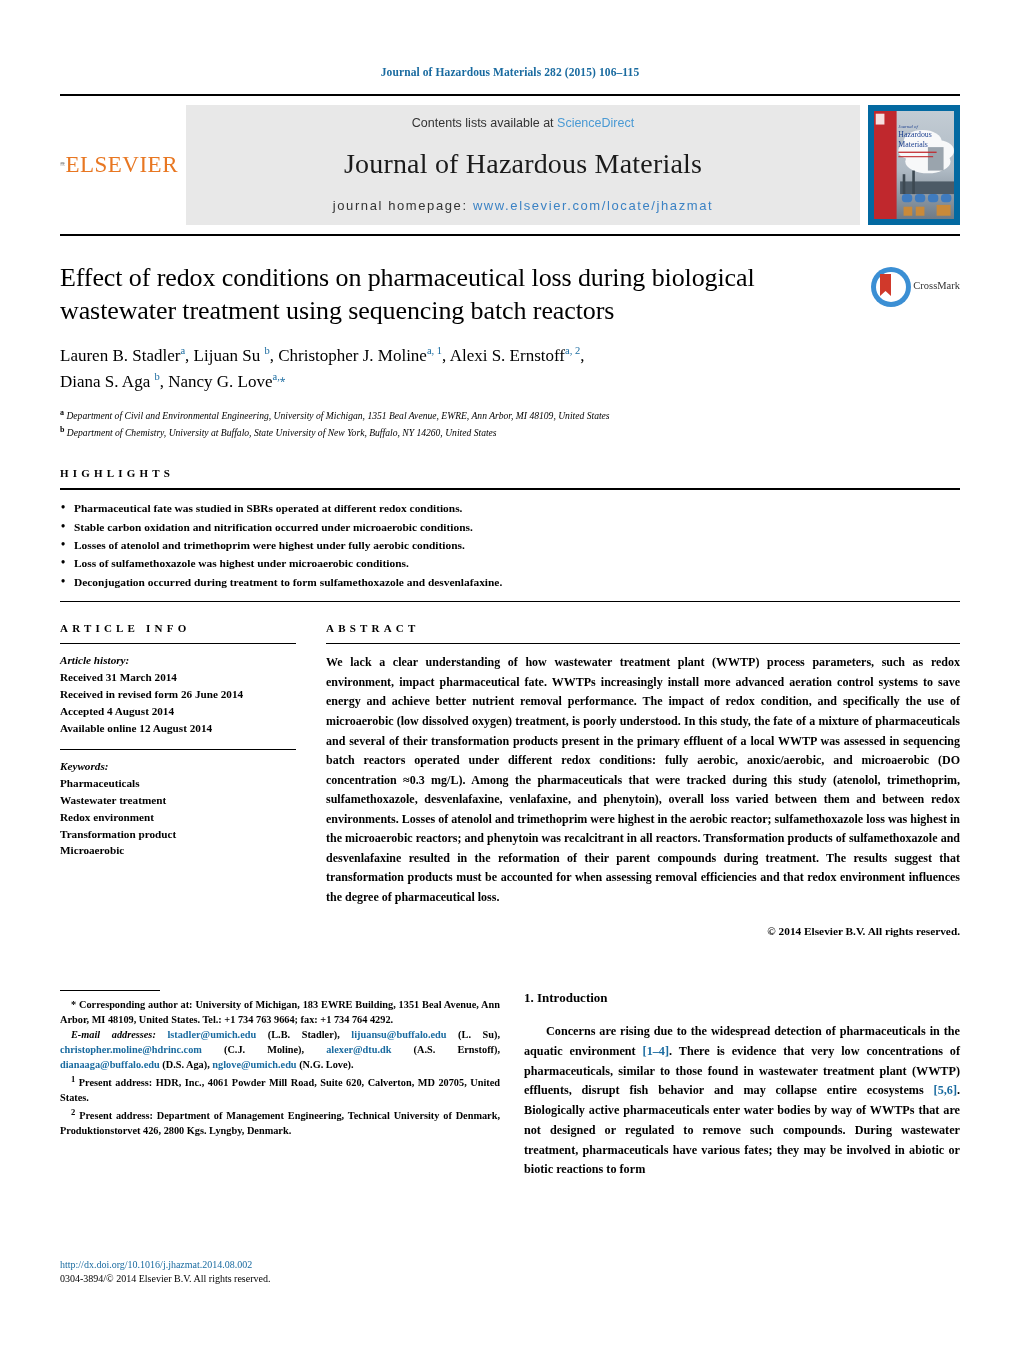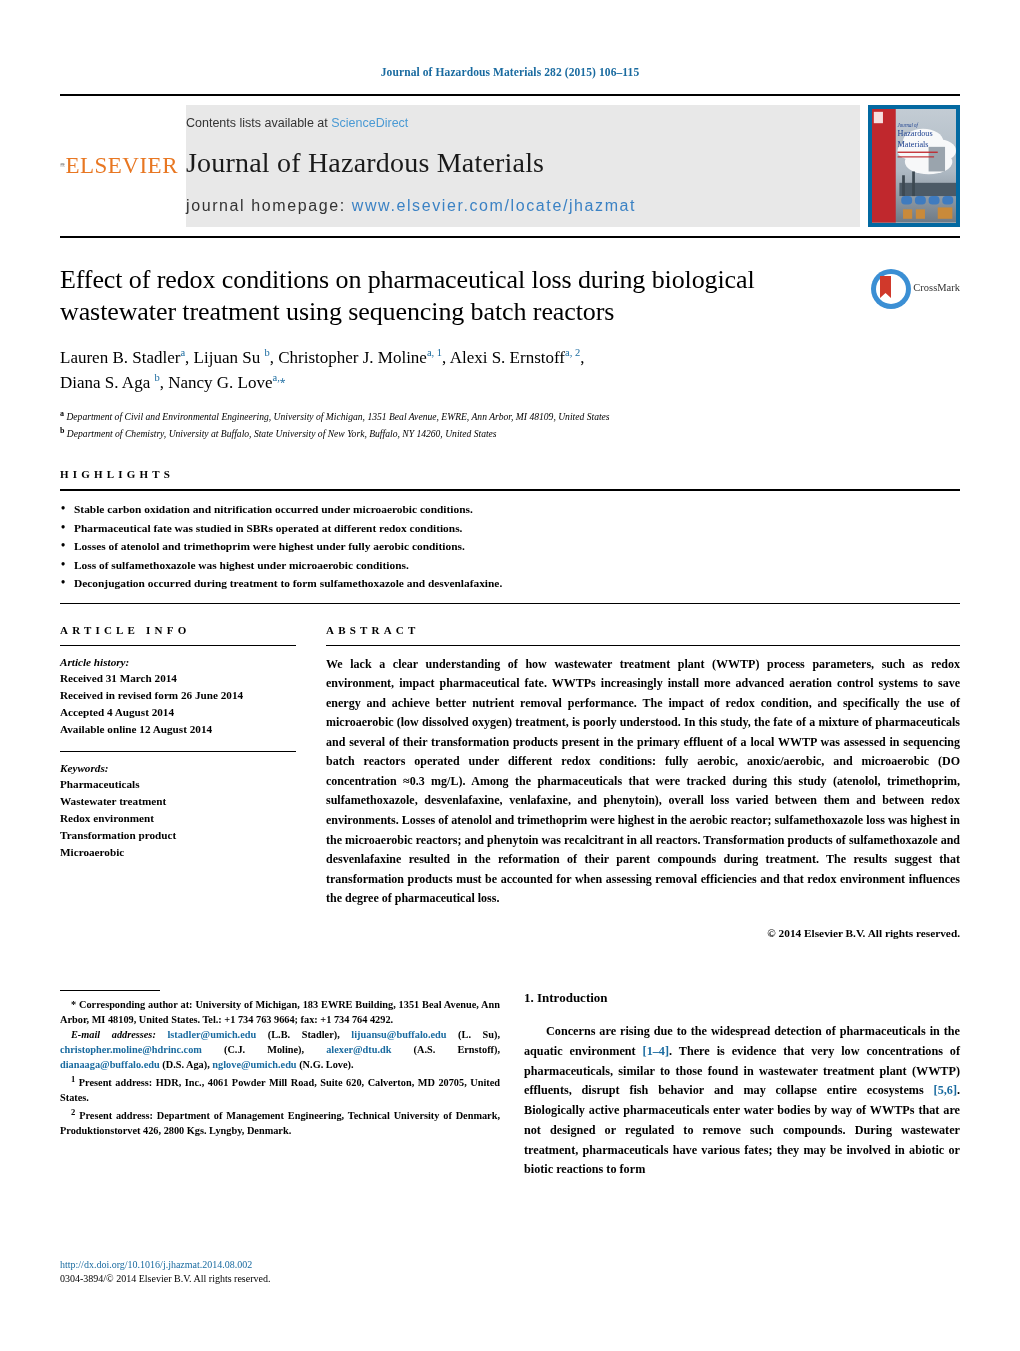--- a/index.html
+++ b/index.html
@@ -51,48 +51,48 @@
     letter-spacing: 0.5px;
     color: #E87722;
     line-height: 1;
     margin-top: 1px;
   }
   .masthead-center {
     flex: 1 1 auto;
     background: #e8e8e8;
     display: flex;
     flex-direction: column;
-    align-items: flex-start;
+    align-items: center;
     justify-content: space-between;
     padding: 11px 0 12px 0;
     min-height: 118px;
   }
   .contents-line {
     font-family: "Liberation Sans", sans-serif;
     font-size: 12.5px;
     color: #333;
   }
   .contents-line .sd { color: #4a9ad4; }
   .journal-title {
     font-family: "Liberation Serif", serif;
     font-size: 28px;
     color: #1a1a1a;
     letter-spacing: 0.2px;
   }
   .homepage-line {
     font-family: "Liberation Sans", sans-serif;
-    font-size: 16px;
+    font-size: 13px;
     letter-spacing: 1.6px;
     color: #333;
   }
   .homepage-line .url { color: #3b82c4; }
   .cover-thumb {
     width: 92px;
     flex: 0 0 92px;
-    border: 4px solid #0369a1;
+    border: 6px solid #0369a1;
     position: relative;
     overflow: hidden;
     background: #cfd6dc;
   }
 
   
   .title-block { margin-top: 26px; display: flex; gap: 10px; }
   .title-main { flex: 1 1 auto; max-width: 790px; }
   .paper-title {
     font-size: 26px;
@@ -331,22 +331,22 @@
         <path d="M21 8 a15 15 0 0 1 0 26 Z" fill="#ffffff" opacity="0"></path>
       </svg>
       <span class="crossmark-label">CrossMark</span>
     </div>
   </div>
 
   <div class="highlights">
     <div class="sec-label">HIGHLIGHTS</div>
     <div class="rule-thick"></div>
     <ul class="hl-list">
+      <li>Pharmaceutical fate was studied in SBRs operated at different redox conditions.</li>
       <li>Stable carbon oxidation and nitrification occurred under microaerobic conditions.</li>
-      <li>Pharmaceutical fate was studied in SBRs operated at different redox conditions.</li>
       <li>Losses of atenolol and trimethoprim were highest under fully aerobic conditions.</li>
       <li>Loss of sulfamethoxazole was highest under microaerobic conditions.</li>
       <li>Deconjugation occurred during treatment to form sulfamethoxazole and desvenlafaxine.</li>
     </ul>
     <div class="rule-thin"></div>
   </div>
 
   <div class="info-abstract">
 
     <div class="col-info">

